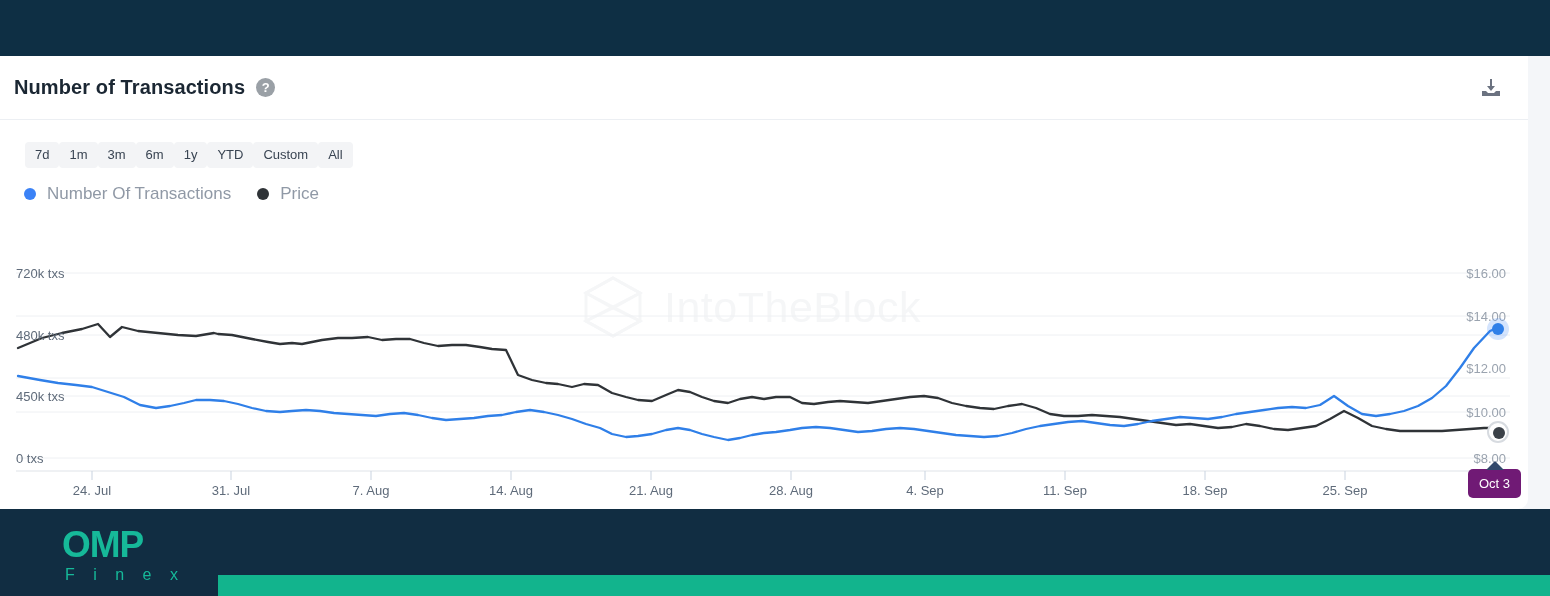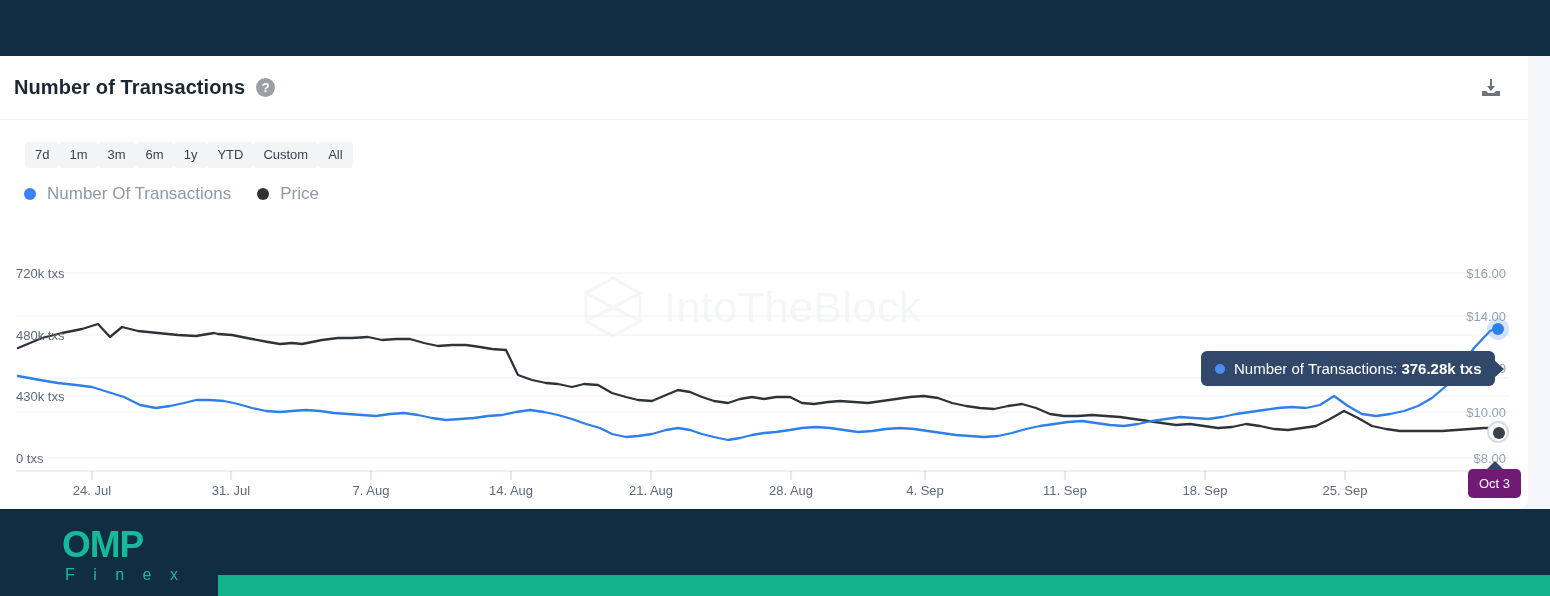--- a/index.html
+++ b/index.html
@@ -270,21 +270,21 @@
           <line x1="1345" y1="215" x2="1345" y2="224"></line>
         </g>
 
         <polyline fill="none" stroke="#2f3337" stroke-width="2.3" stroke-linejoin="round" stroke-linecap="round" points="18,92 42,82 62,77 82,73 98,68 110,81 122,71 138,75 158,77 178,79 196,80 214,77 218,78 232,79 252,83 268,86 280,88 292,87 302,88 312,86 322,84 338,82 352,82 368,81 382,84 396,83 410,83 424,87 438,90 452,89 466,89 480,91 492,93 506,94 518,119 532,124 546,127 558,128 572,131 584,128 598,129 612,137 626,141 638,144 652,145 666,139 678,134 690,136 702,141 714,145 728,147 740,143 752,141 764,143 776,141 790,141 802,147 814,148 828,146 840,145 854,146 868,147 882,145 896,143 910,141 924,140 938,142 952,147 966,150 980,152 994,153 1008,150 1022,148 1036,152 1050,158 1064,160 1078,160 1092,159 1106,160 1120,161 1134,163 1148,165 1162,167 1176,169 1190,168 1204,170 1218,172 1232,171 1246,168 1260,170 1274,173 1288,174 1302,172 1316,170 1330,163 1344,155 1358,162 1372,170 1386,173 1400,175 1414,175 1428,175 1442,175 1456,174 1470,173 1484,172 1497,172"></polyline>
 
         <polyline fill="none" stroke="#2f7fe8" stroke-width="2.3" stroke-linejoin="round" stroke-linecap="round" points="18,120 40,124 58,127 76,129 92,131 108,136 124,141 140,149 156,152 170,150 184,147 196,144 210,144 224,145 238,148 252,152 266,155 280,156 292,155 306,154 320,155 334,157 348,158 362,159 376,160 390,158 404,157 418,159 432,162 446,164 460,163 474,162 488,160 502,159 516,156 530,154 544,156 558,159 572,163 586,168 600,172 612,178 626,181 638,180 652,178 666,174 678,172 690,174 702,178 714,181 728,184 740,182 752,179 764,177 776,176 790,174 802,172 816,171 830,172 844,174 858,176 872,175 886,173 900,172 914,173 928,175 942,177 956,179 970,180 984,181 998,180 1012,177 1026,173 1040,170 1054,168 1068,166 1082,165 1096,167 1110,169 1124,170 1138,168 1152,165 1166,163 1180,161 1194,162 1208,163 1222,161 1236,158 1250,156 1264,154 1278,152 1292,151 1306,152 1320,149 1334,140 1348,150 1362,158 1376,160 1390,158 1404,155 1418,150 1432,142 1446,130 1460,112 1474,92 1490,75 1497,72"></polyline>
       </svg>
 
       <div class="ylabel-left" style="top:17px">720k txs</div>
       <div class="ylabel-left" style="top:79px">480k txs</div>
-      <div class="ylabel-left" style="top:140px">430k txs</div>
+      <div class="ylabel-left" style="top:140px">450k txs</div>
       <div class="ylabel-left" style="top:202px">0 txs</div>
 
       <div class="ylabel-right" style="top:17px">$16.00</div>
       <div class="ylabel-right" style="top:60px">$14.00</div>
       <div class="ylabel-right" style="top:112px">$12.00</div>
       <div class="ylabel-right" style="top:156px">$10.00</div>
       <div class="ylabel-right" style="top:202px">$8.00</div>
 
       <div class="xlabel" style="left:92px; top:227px">24. Jul</div>
       <div class="xlabel" style="left:231px; top:227px">31. Jul</div>
@@ -297,25 +297,20 @@
       <div class="xlabel" style="left:1205px; top:227px">18. Sep</div>
       <div class="xlabel" style="left:1345px; top:227px">25. Sep</div>
 
       <div class="marker" style="left:1487px; top:62px; width:22px; height:22px; background:rgba(59,130,246,.22);"></div>
       <div class="marker" style="left:1492px; top:67px; width:12px; height:12px; background:#2f7fe8;"></div>
 
       <div class="marker" style="left:1487px; top:165px; width:22px; height:22px; background:#ffffff; border:2px solid #d7dbe0;"></div>
       <div class="marker" style="left:1493px; top:171px; width:12px; height:12px; background:#3b4148;"></div>
     </div>
 
-    <div class="tooltip" style="left:1201px; top:295px;">
-      <span class="tdot" style="background:#4b8ef0"></span>
-      <span>Number of Transactions:</span>
-      <b>376.28k txs</b>
-    </div>
 
 
     <div class="tooltip-date" style="left:1468px; top:413px;">Oct 3</div>
 
   </div>
 
   <div class="footer">
     <div class="omp-logo">
       <div class="omp-main">OMP</div>
       <div class="omp-sub">F i n e x</div>

